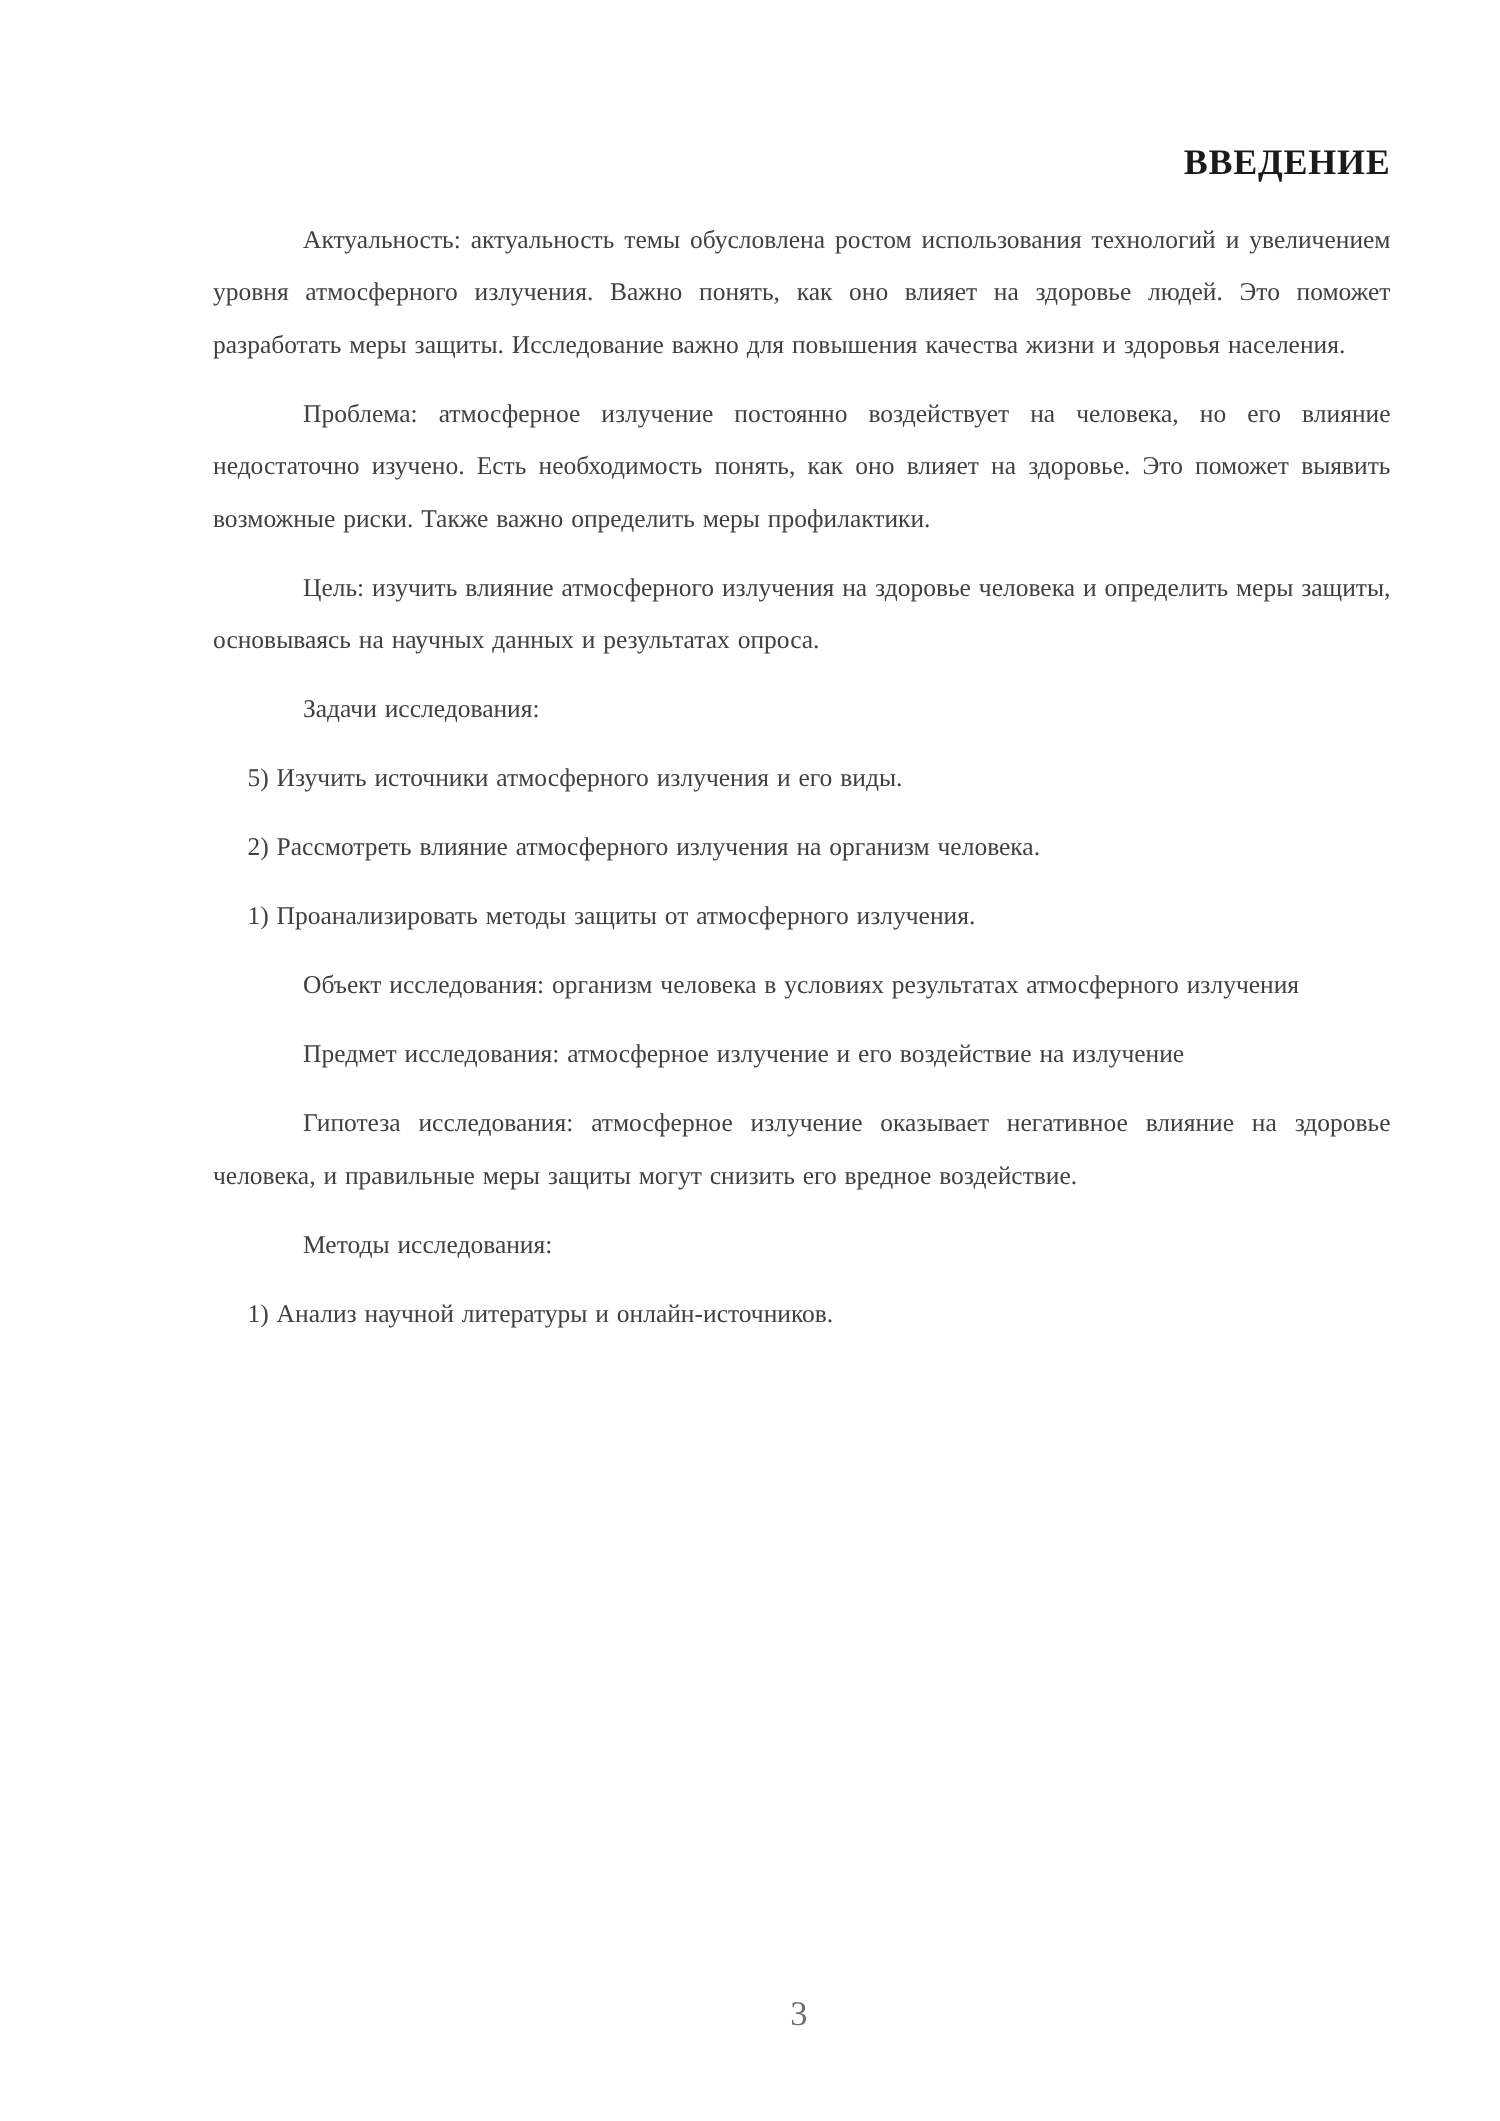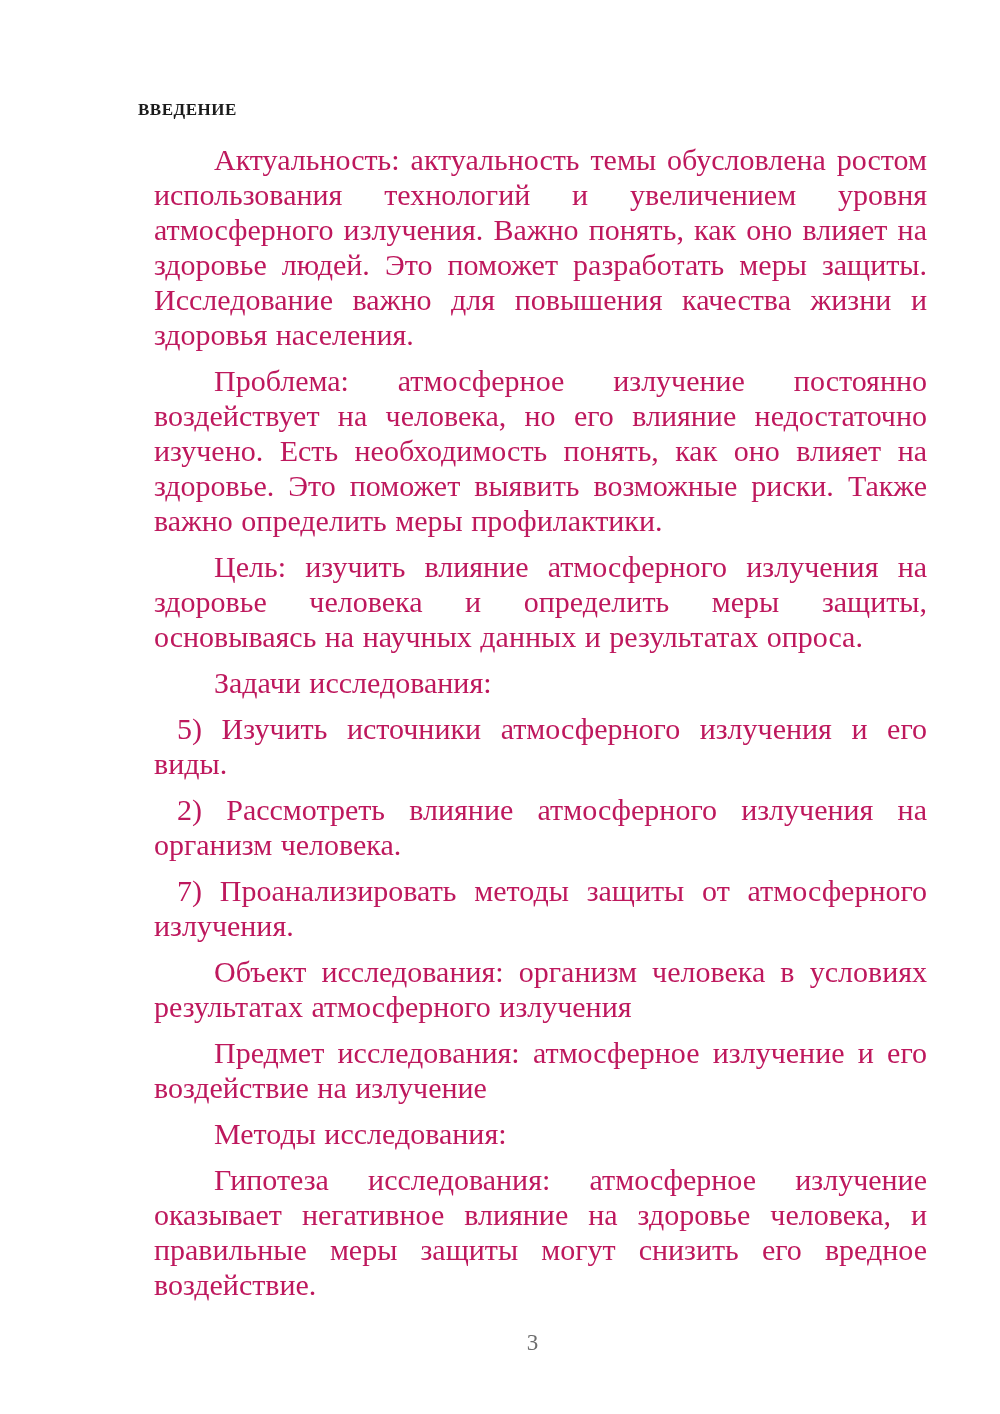--- a/index.html
+++ b/index.html
@@ -17,32 +17,32 @@
     color: #1b1b1b;
   }
   .content {
     position: absolute;
     left: 138px;
     top: 92px;
     width: 789px;
   }
   .doc-title {
     margin: 0 0 15px 0;
-    font-size: 17px;
+    font-size: 24px;
     line-height: 35px;
     font-weight: bold;
-    text-align: left;
+    text-align: right;
     letter-spacing: 0.5px;
   }
   .para, .list-item {
-    margin: 0 0 11px 16px;
-    font-size: 30px;
+    margin: 0 0 11px 4px;
+    font-size: 17px;
     line-height: 35px;
     text-align: justify;
-    color: #be185d;
+    color: #404040;
     hyphens: none;
     word-spacing: 1px;
   }
   .para {
     text-indent: 60px;
   }
   .list-item {
     text-indent: 23px;
   }
   .page-number {
@@ -63,23 +63,24 @@
   <div class="content">
     <h1 class="doc-title">ВВЕДЕНИЕ</h1>
 
     <p class="para">Актуальность: актуальность темы обусловлена ростом использования технологий и увеличением уровня атмосферного излучения. Важно понять, как оно влияет на здоровье людей. Это поможет разработать меры защиты. Исследование важно для повышения качества жизни и здоровья населения.</p>
     <p class="para">Проблема: атмосферное излучение постоянно воздействует на человека, но его влияние недостаточно изучено. Есть необходимость понять, как оно влияет на здоровье. Это поможет выявить возможные риски. Также важно определить меры профилактики.</p>
     <p class="para">Цель: изучить влияние атмосферного излучения на здоровье человека и определить меры защиты, основываясь на научных данных и результатах опроса.</p>
     <p class="para">Задачи исследования:</p>
 
     <p class="list-item">5) Изучить источники атмосферного излучения и его виды.</p>
     <p class="list-item">2) Рассмотреть влияние атмосферного излучения на организм человека.</p>
-    <p class="list-item">7) Проанализировать методы защиты от атмосферного излучения.</p>
+    <p class="list-item">1) Проанализировать методы защиты от атмосферного излучения.</p>
 
     <p class="para">Объект исследования: организм человека в условиях результатах атмосферного излучения</p>
     <p class="para">Предмет исследования: атмосферное излучение и его воздействие на излучение</p>
+    <p class="para">Гипотеза исследования: атмосферное излучение оказывает негативное влияние на здоровье человека, и правильные меры защиты могут снизить его вредное воздействие.</p>
     <p class="para">Методы исследования:</p>
-    <p class="para">Гипотеза исследования: атмосферное излучение оказывает негативное влияние на здоровье человека, и правильные меры защиты могут снизить его вредное воздействие.</p>
 
+    <p class="list-item">1) Анализ научной литературы и онлайн-источников.</p>
   </div>
 
   <div class="page-number">3</div>
 </div>
 
 </body></html>

